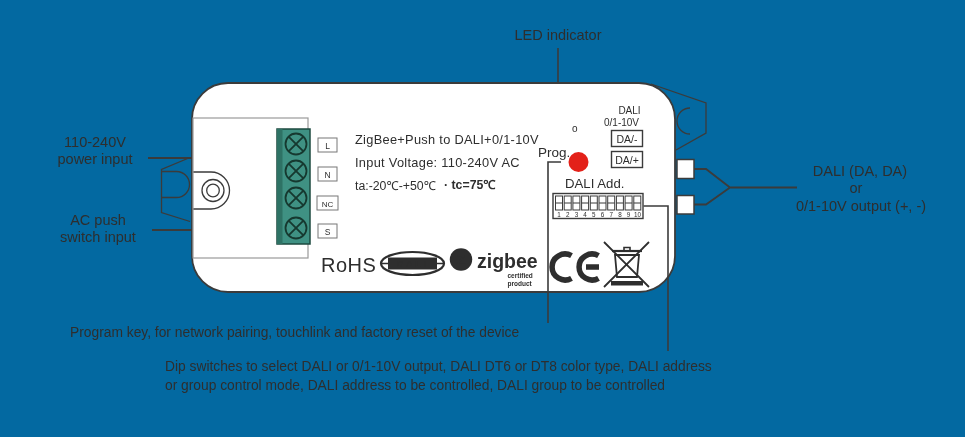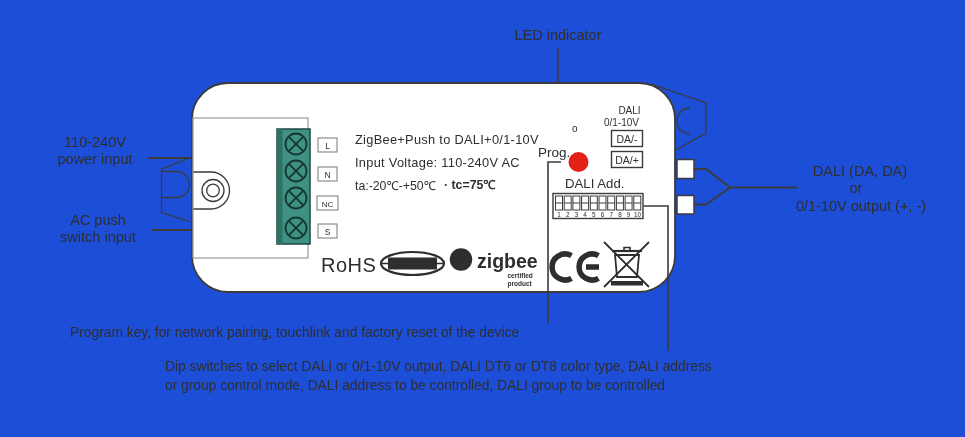--- a/index.html
+++ b/index.html
@@ -1,16 +1,16 @@
 <!DOCTYPE html>
 <html><head>
 <meta charset="utf-8">
 <style>
   html,body{margin:0;padding:0;background:#ffffff;}
-  .stage{position:relative;width:965px;height:437px;background:#1d4ed8;overflow:hidden;
+  .stage{position:relative;width:965px;height:437px;background:#0369a1;overflow:hidden;
          font-family:"Liberation Sans", sans-serif;}
   svg{display:block;}
   text{fill:#2e2e2e;font-family:"Liberation Sans", sans-serif;}
   .ln{stroke:#3b3b3b;fill:none;}
 </style>
 </head>
 <body>
 
 <div class="stage">
 <svg width="965" height="437" viewBox="0 0 965 437">

